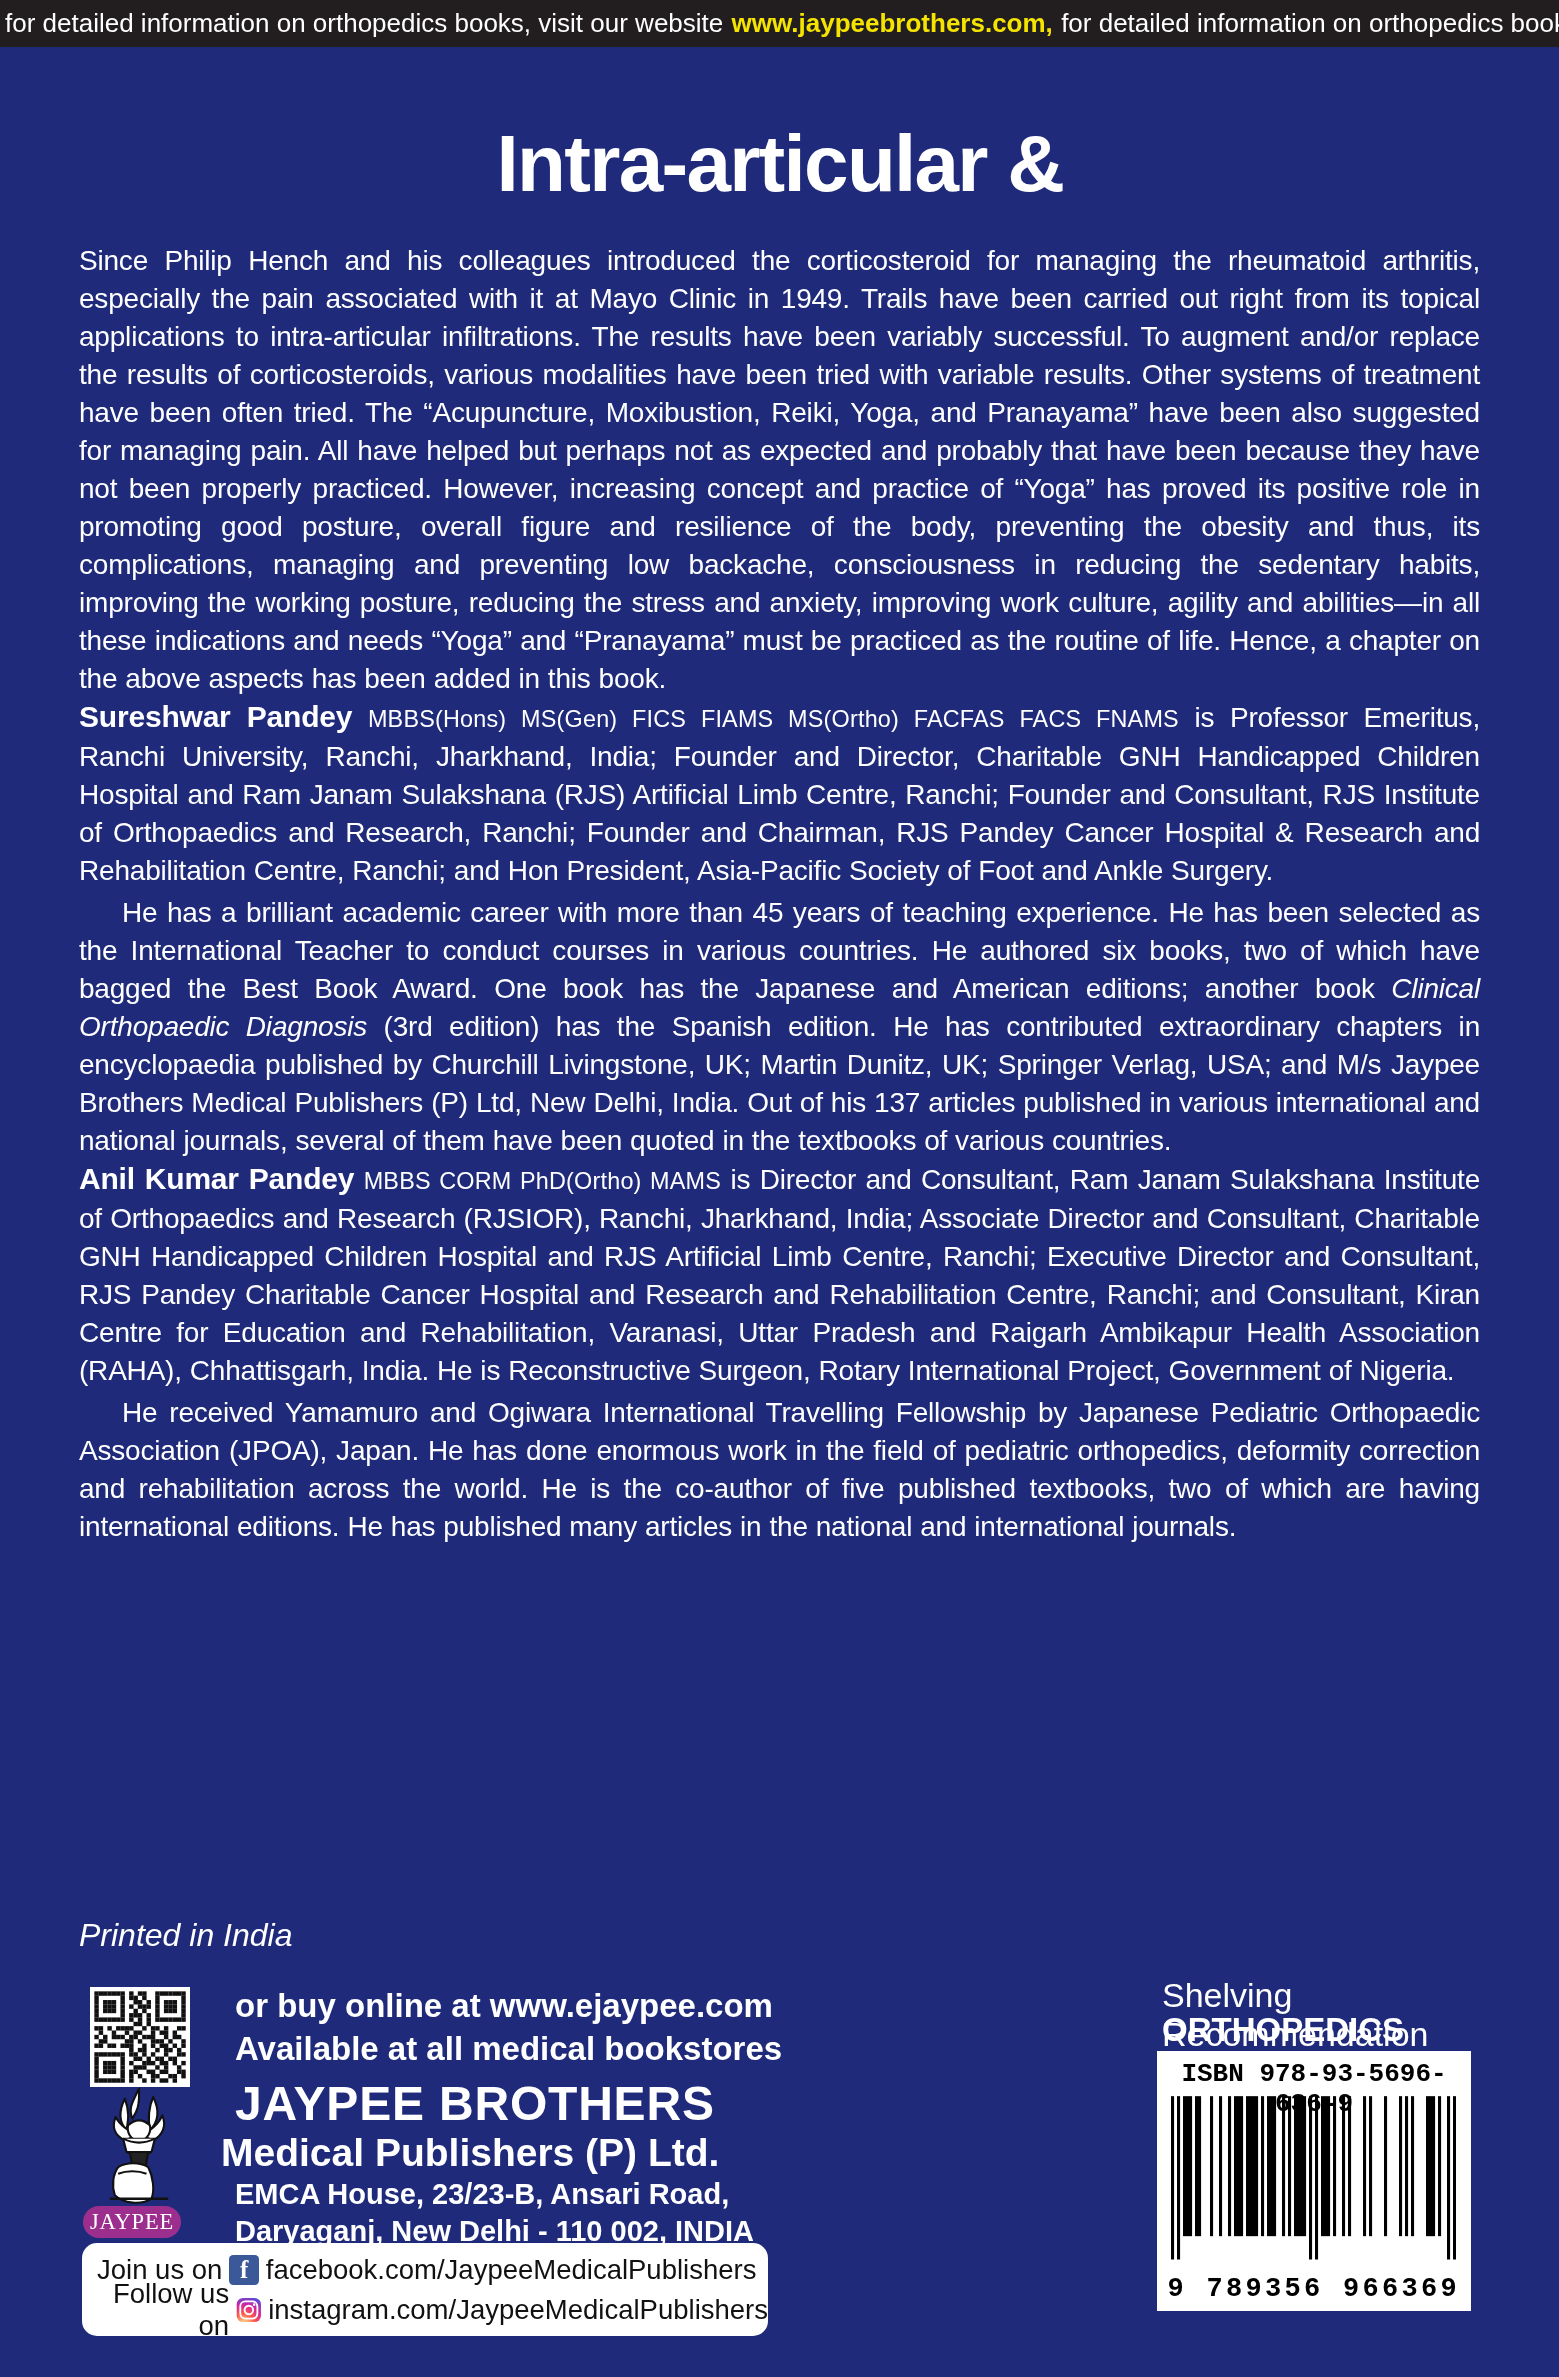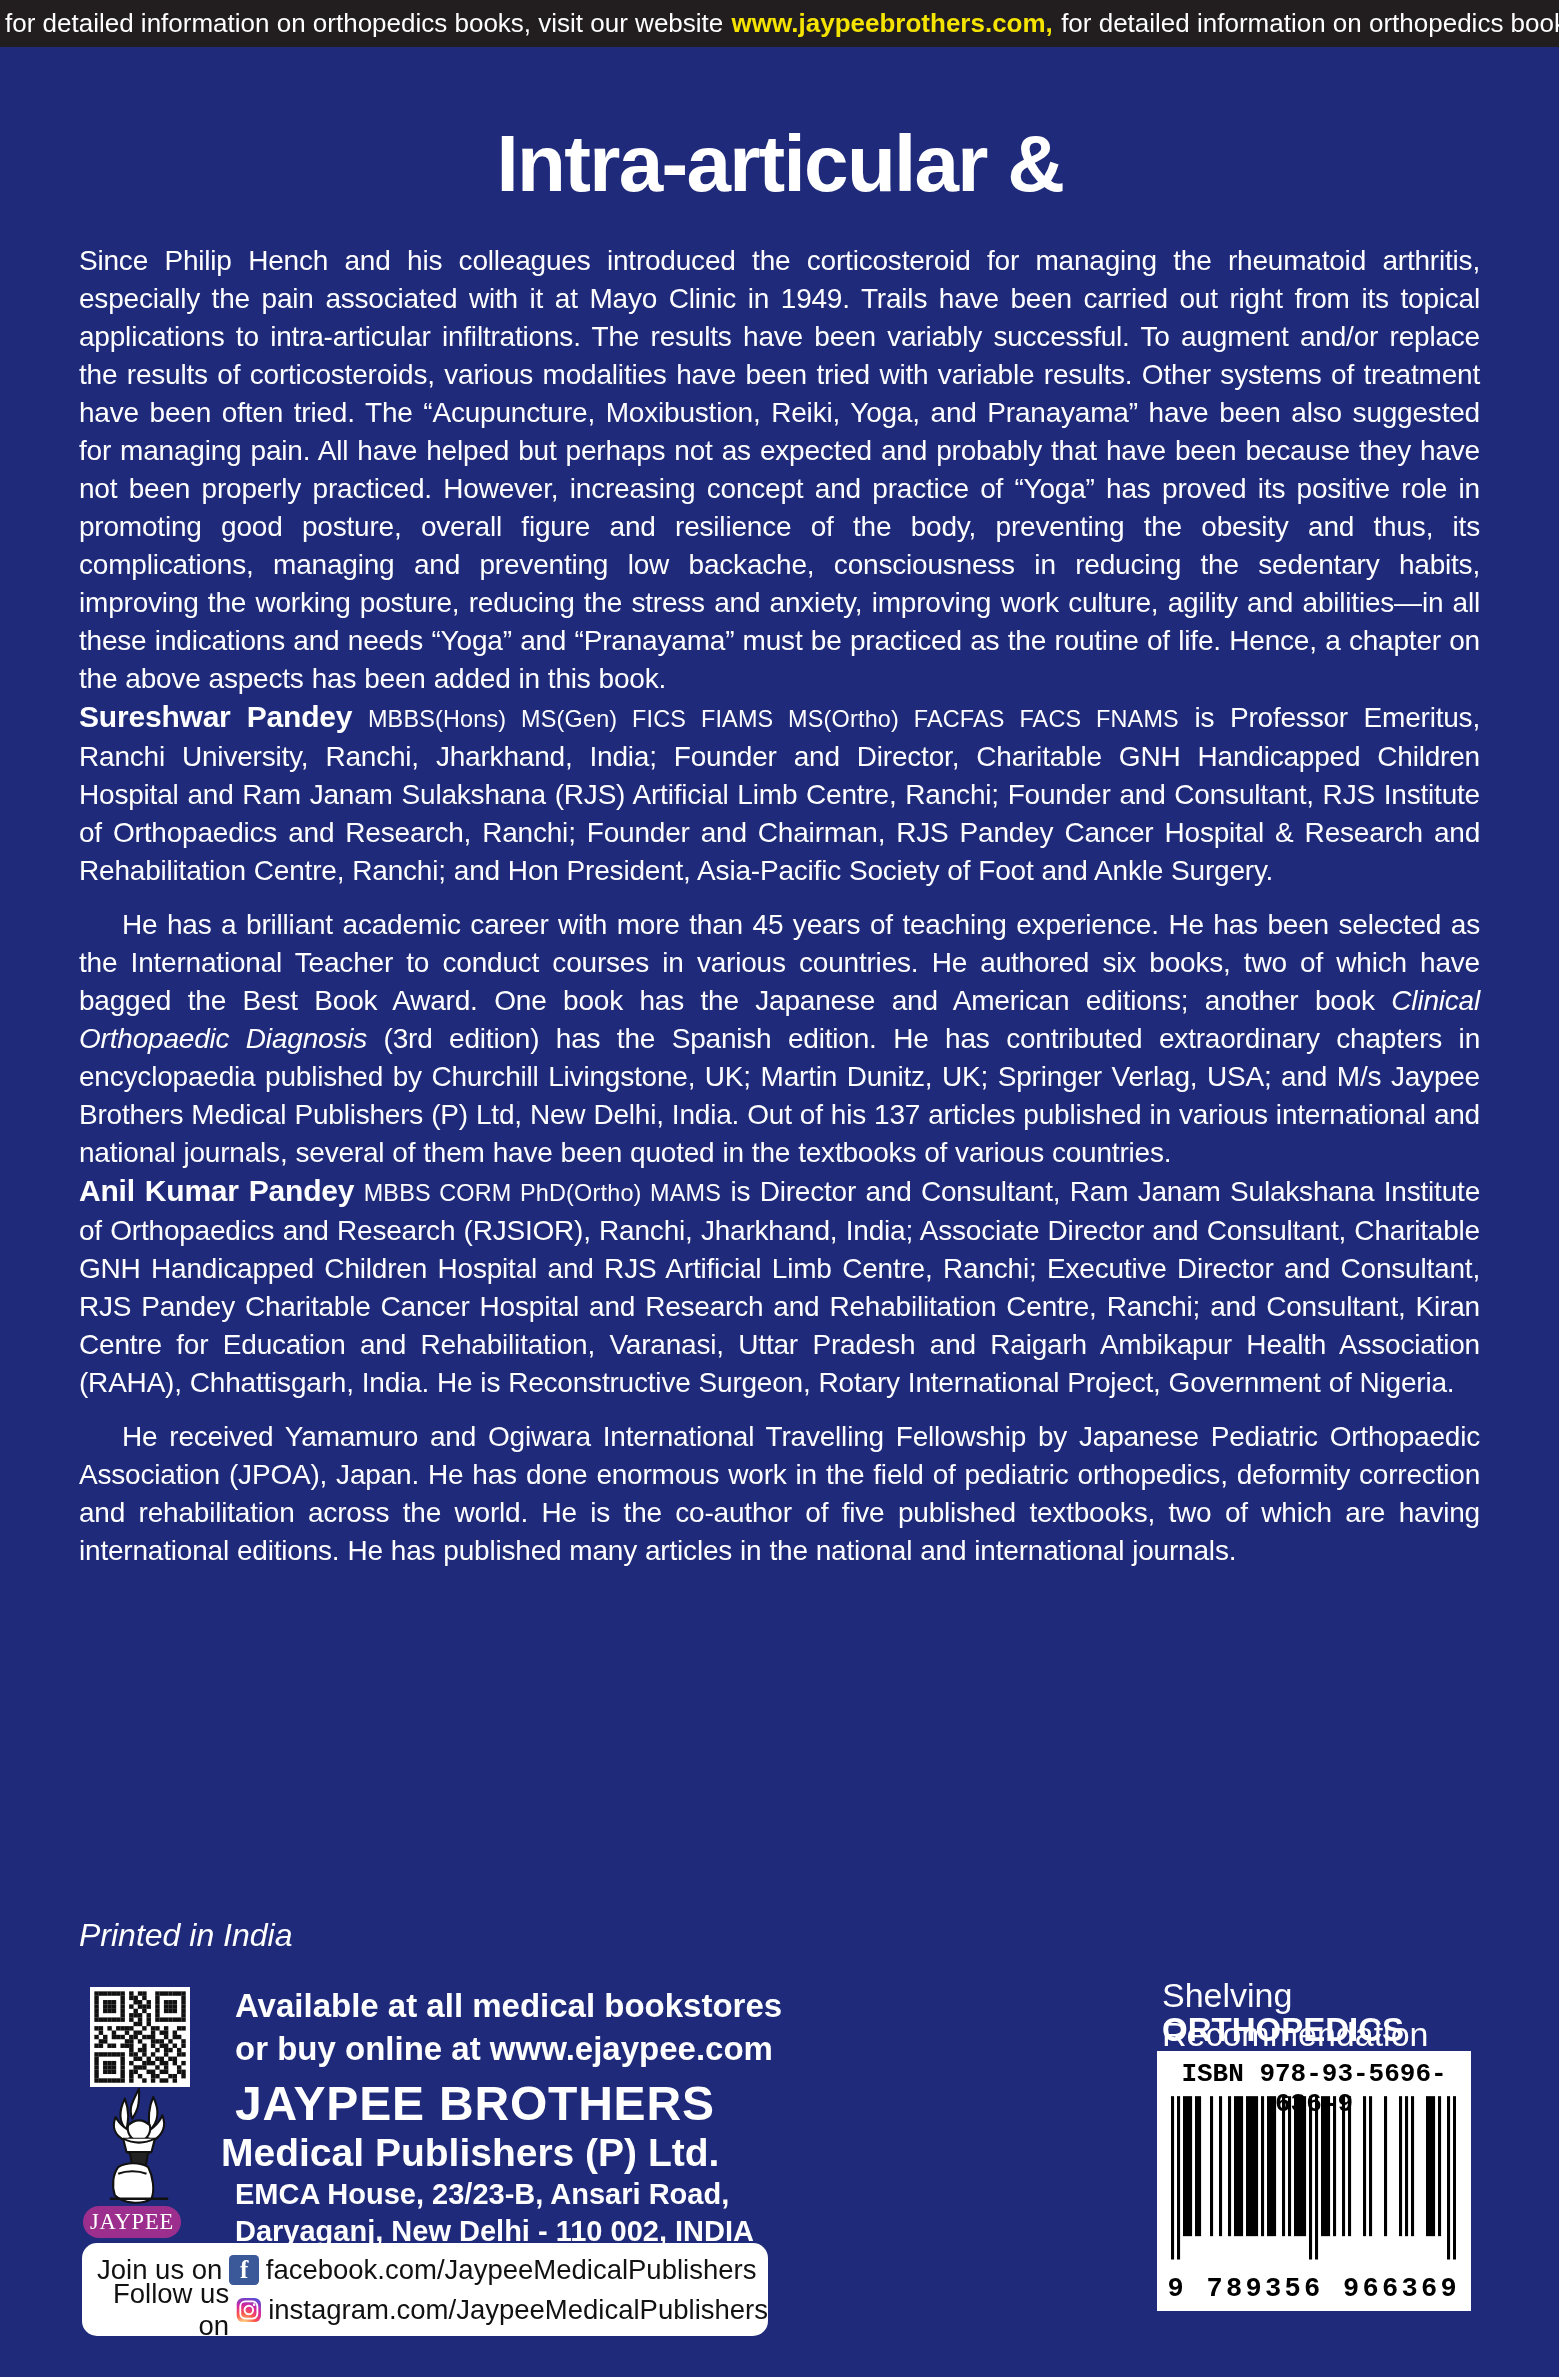--- a/index.html
+++ b/index.html
@@ -11,21 +11,21 @@
   .banner .lnk{color:#f5e400;font-weight:bold;margin:0 8.3px 0 8.3px;}
   
   .cover{position:relative;width:1560px;height:2331px;background:#1f2b7a;color:#ffffff;}
   .title{margin:0;padding-top:73px;text-align:center;font-size:80px;line-height:87px;
          font-weight:bold;letter-spacing:-1.7px;}
   .content{width:1401px;margin:0 auto 0 79px;}
   p.body{font-size:28px;line-height:38px;text-align:justify;margin:0;font-weight:400;
          letter-spacing:-0.2px;word-spacing:0.4px;}
   p.intro{margin-top:35px;}
   p.bio-first{}
-  p.bio-follow{margin-top:16px;text-indent:43px;}
+  p.bio-follow{margin-top:4px;text-indent:43px;}
   .bio-name{font-weight:bold;font-size:30px;}
   .creds{font-size:23.4px;letter-spacing:0.2px;}
   .italic{font-style:italic;}
   
   .printed{position:absolute;left:79px;top:1870px;font-size:32px;font-style:italic;}
   .qr{position:absolute;left:90px;top:1940px;width:100px;height:100px;}
   .avail{position:absolute;left:235px;top:1937px;font-size:33px;font-weight:bold;line-height:43px;}
   .pubname{position:absolute;left:235px;top:2029px;font-size:48px;font-weight:bold;letter-spacing:0.8px;}
   .pubsub{position:absolute;left:221px;top:2084px;font-size:39px;font-weight:bold;}
   .addr{position:absolute;left:235px;top:2129px;font-size:29px;font-weight:bold;line-height:37px;}
@@ -329,22 +329,22 @@
         <rect x="36.52173913043478" y="109.56521739130434" width="5.317391304347826" height="5.317391304347826" fill="#111111"></rect>
         <rect x="46.95652173913044" y="109.56521739130434" width="5.317391304347826" height="5.317391304347826" fill="#111111"></rect>
         <rect x="62.608695652173914" y="109.56521739130434" width="5.317391304347826" height="5.317391304347826" fill="#111111"></rect>
         <rect x="73.04347826086956" y="109.56521739130434" width="5.317391304347826" height="5.317391304347826" fill="#111111"></rect>
         <rect x="83.47826086956522" y="109.56521739130434" width="5.317391304347826" height="5.317391304347826" fill="#111111"></rect>
         <rect x="88.69565217391305" y="109.56521739130434" width="5.317391304347826" height="5.317391304347826" fill="#111111"></rect>
         <rect x="99.1304347826087" y="109.56521739130434" width="5.317391304347826" height="5.317391304347826" fill="#111111"></rect>
       </svg>
 
     <div class="avail">
+      <div>or buy online at www.ejaypee.com</div>
       <div>Available at all medical bookstores</div>
-      <div>or buy online at www.ejaypee.com</div>
     </div>
 
     <div class="pubname">JAYPEE BROTHERS</div>
     <div class="pubsub">Medical Publishers (P) Ltd.</div>
     <div class="addr">
       <div>EMCA House, 23/23-B, Ansari Road,</div>
       <div>Daryaganj, New Delhi - 110 002, INDIA</div>
     </div>
     <div class="pubsite">www.jaypeebrothers.com</div>
 

